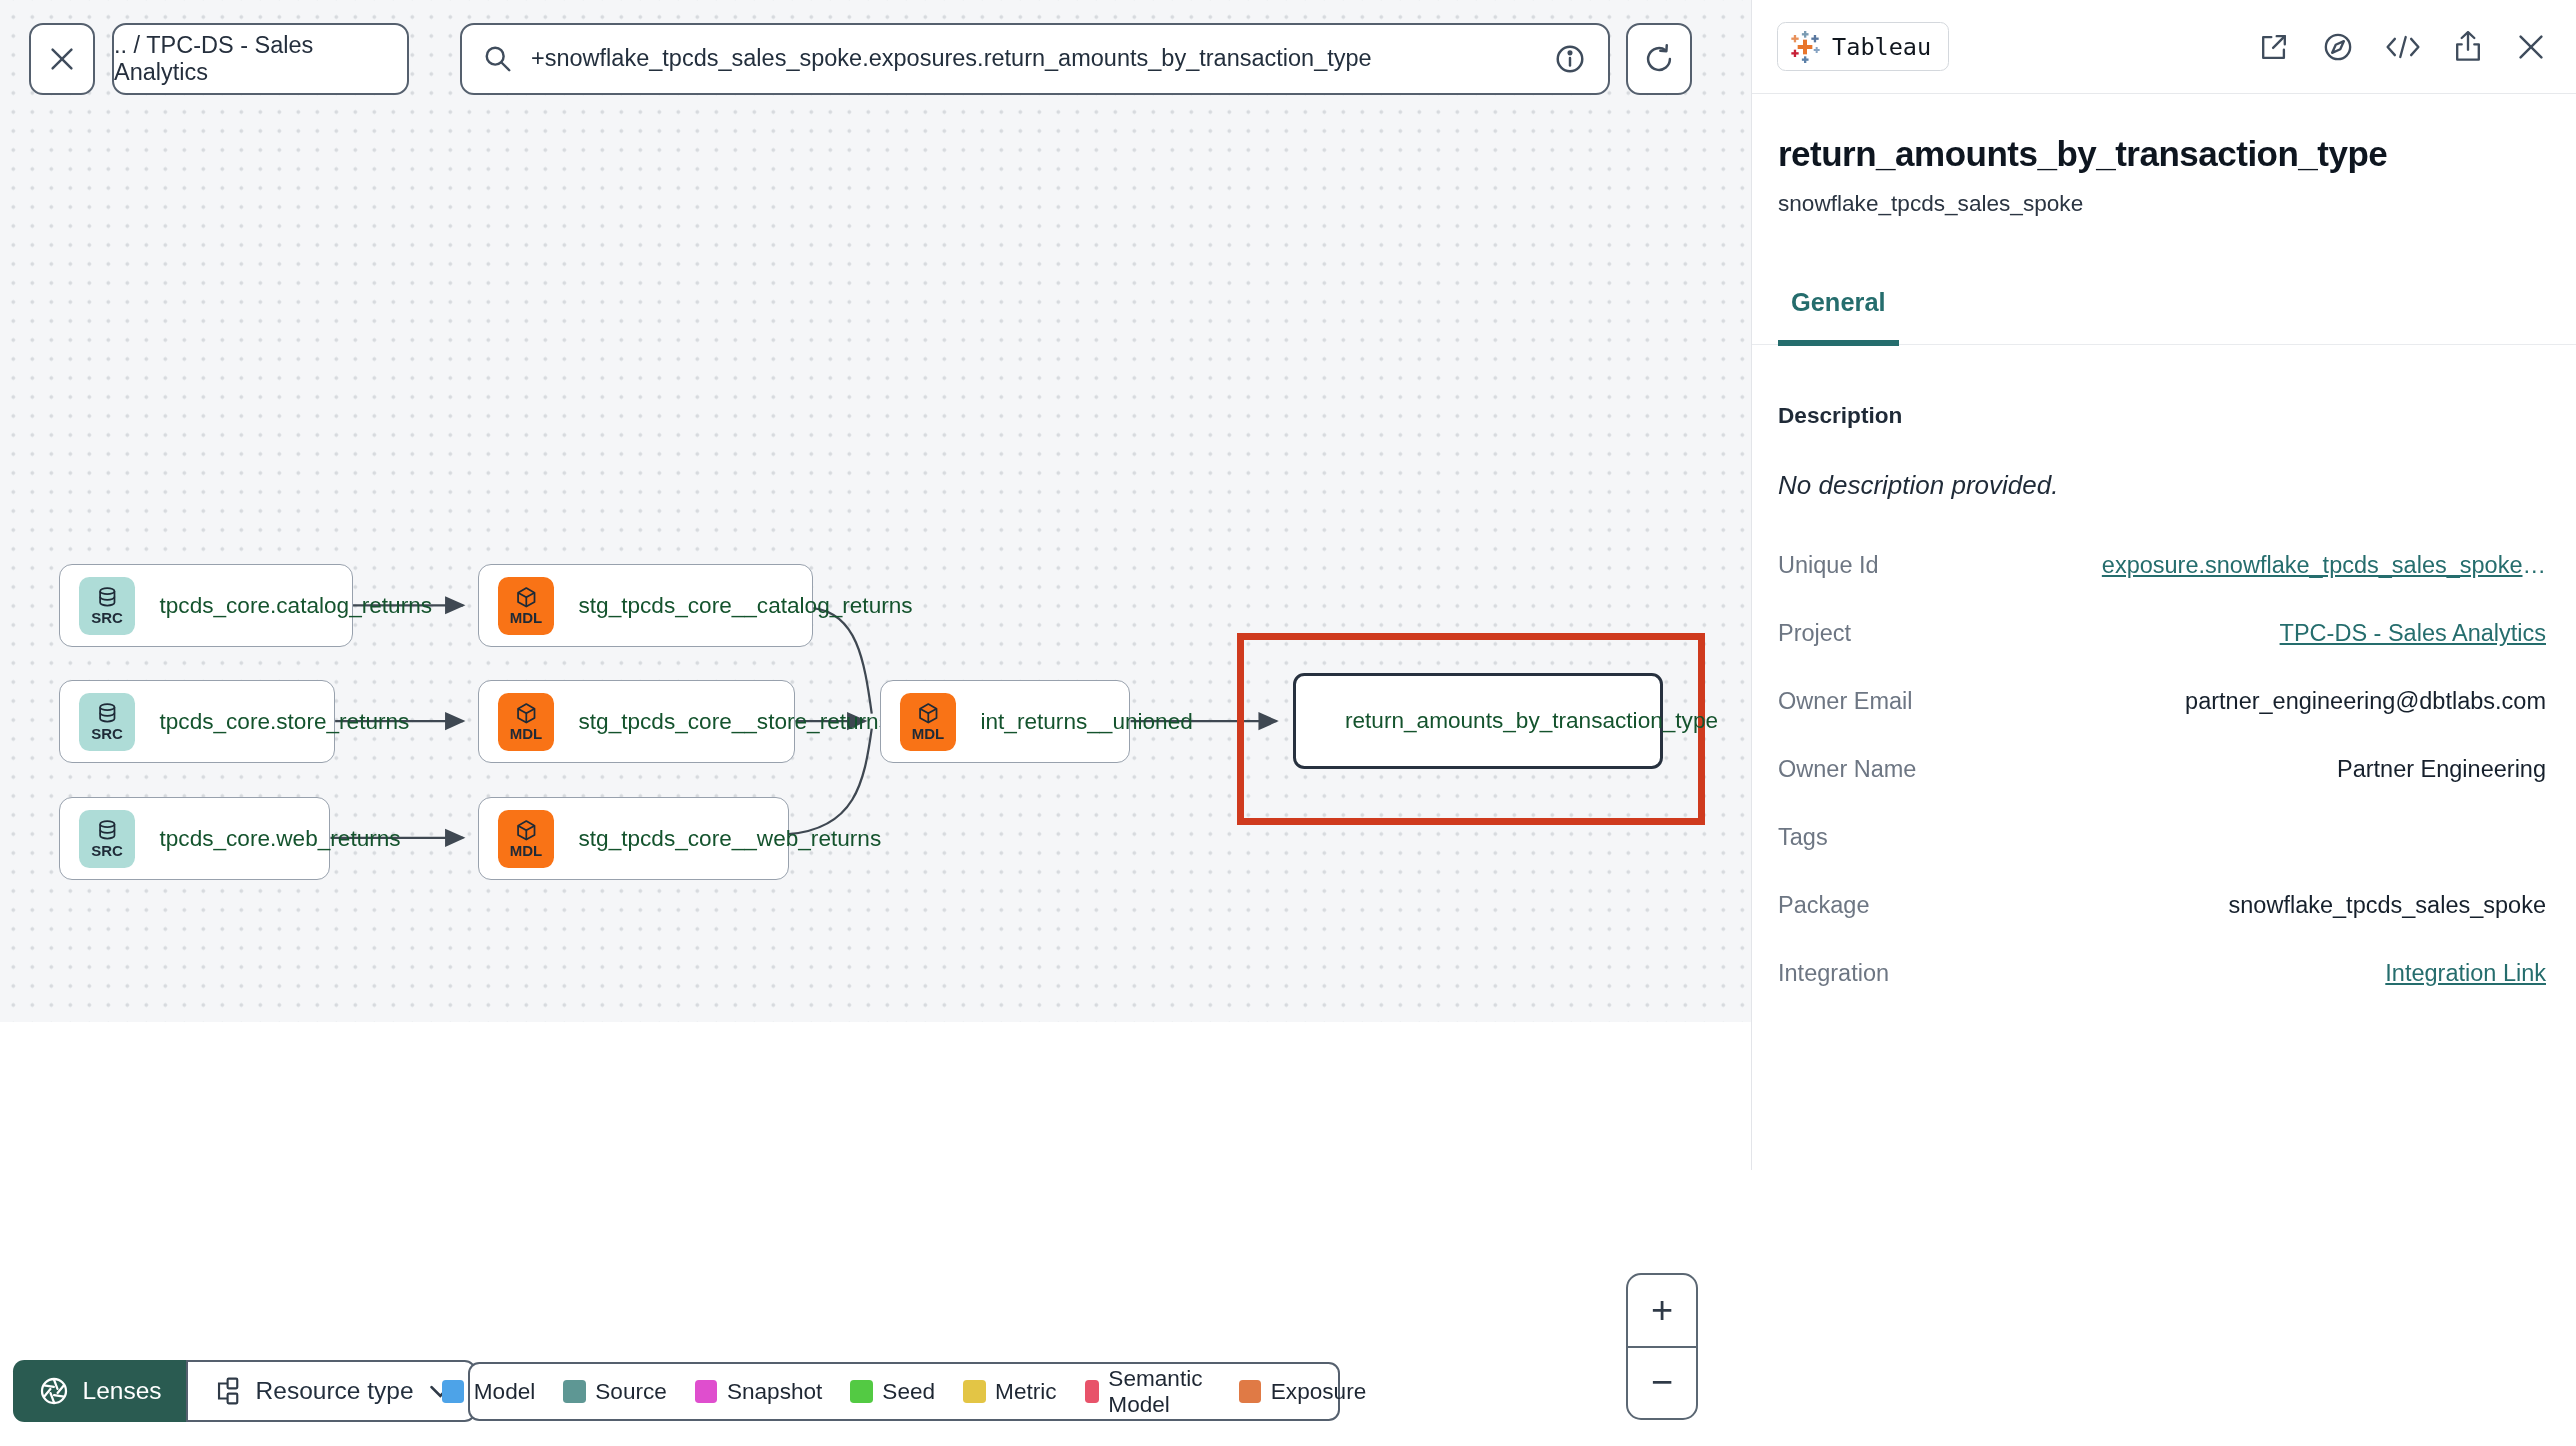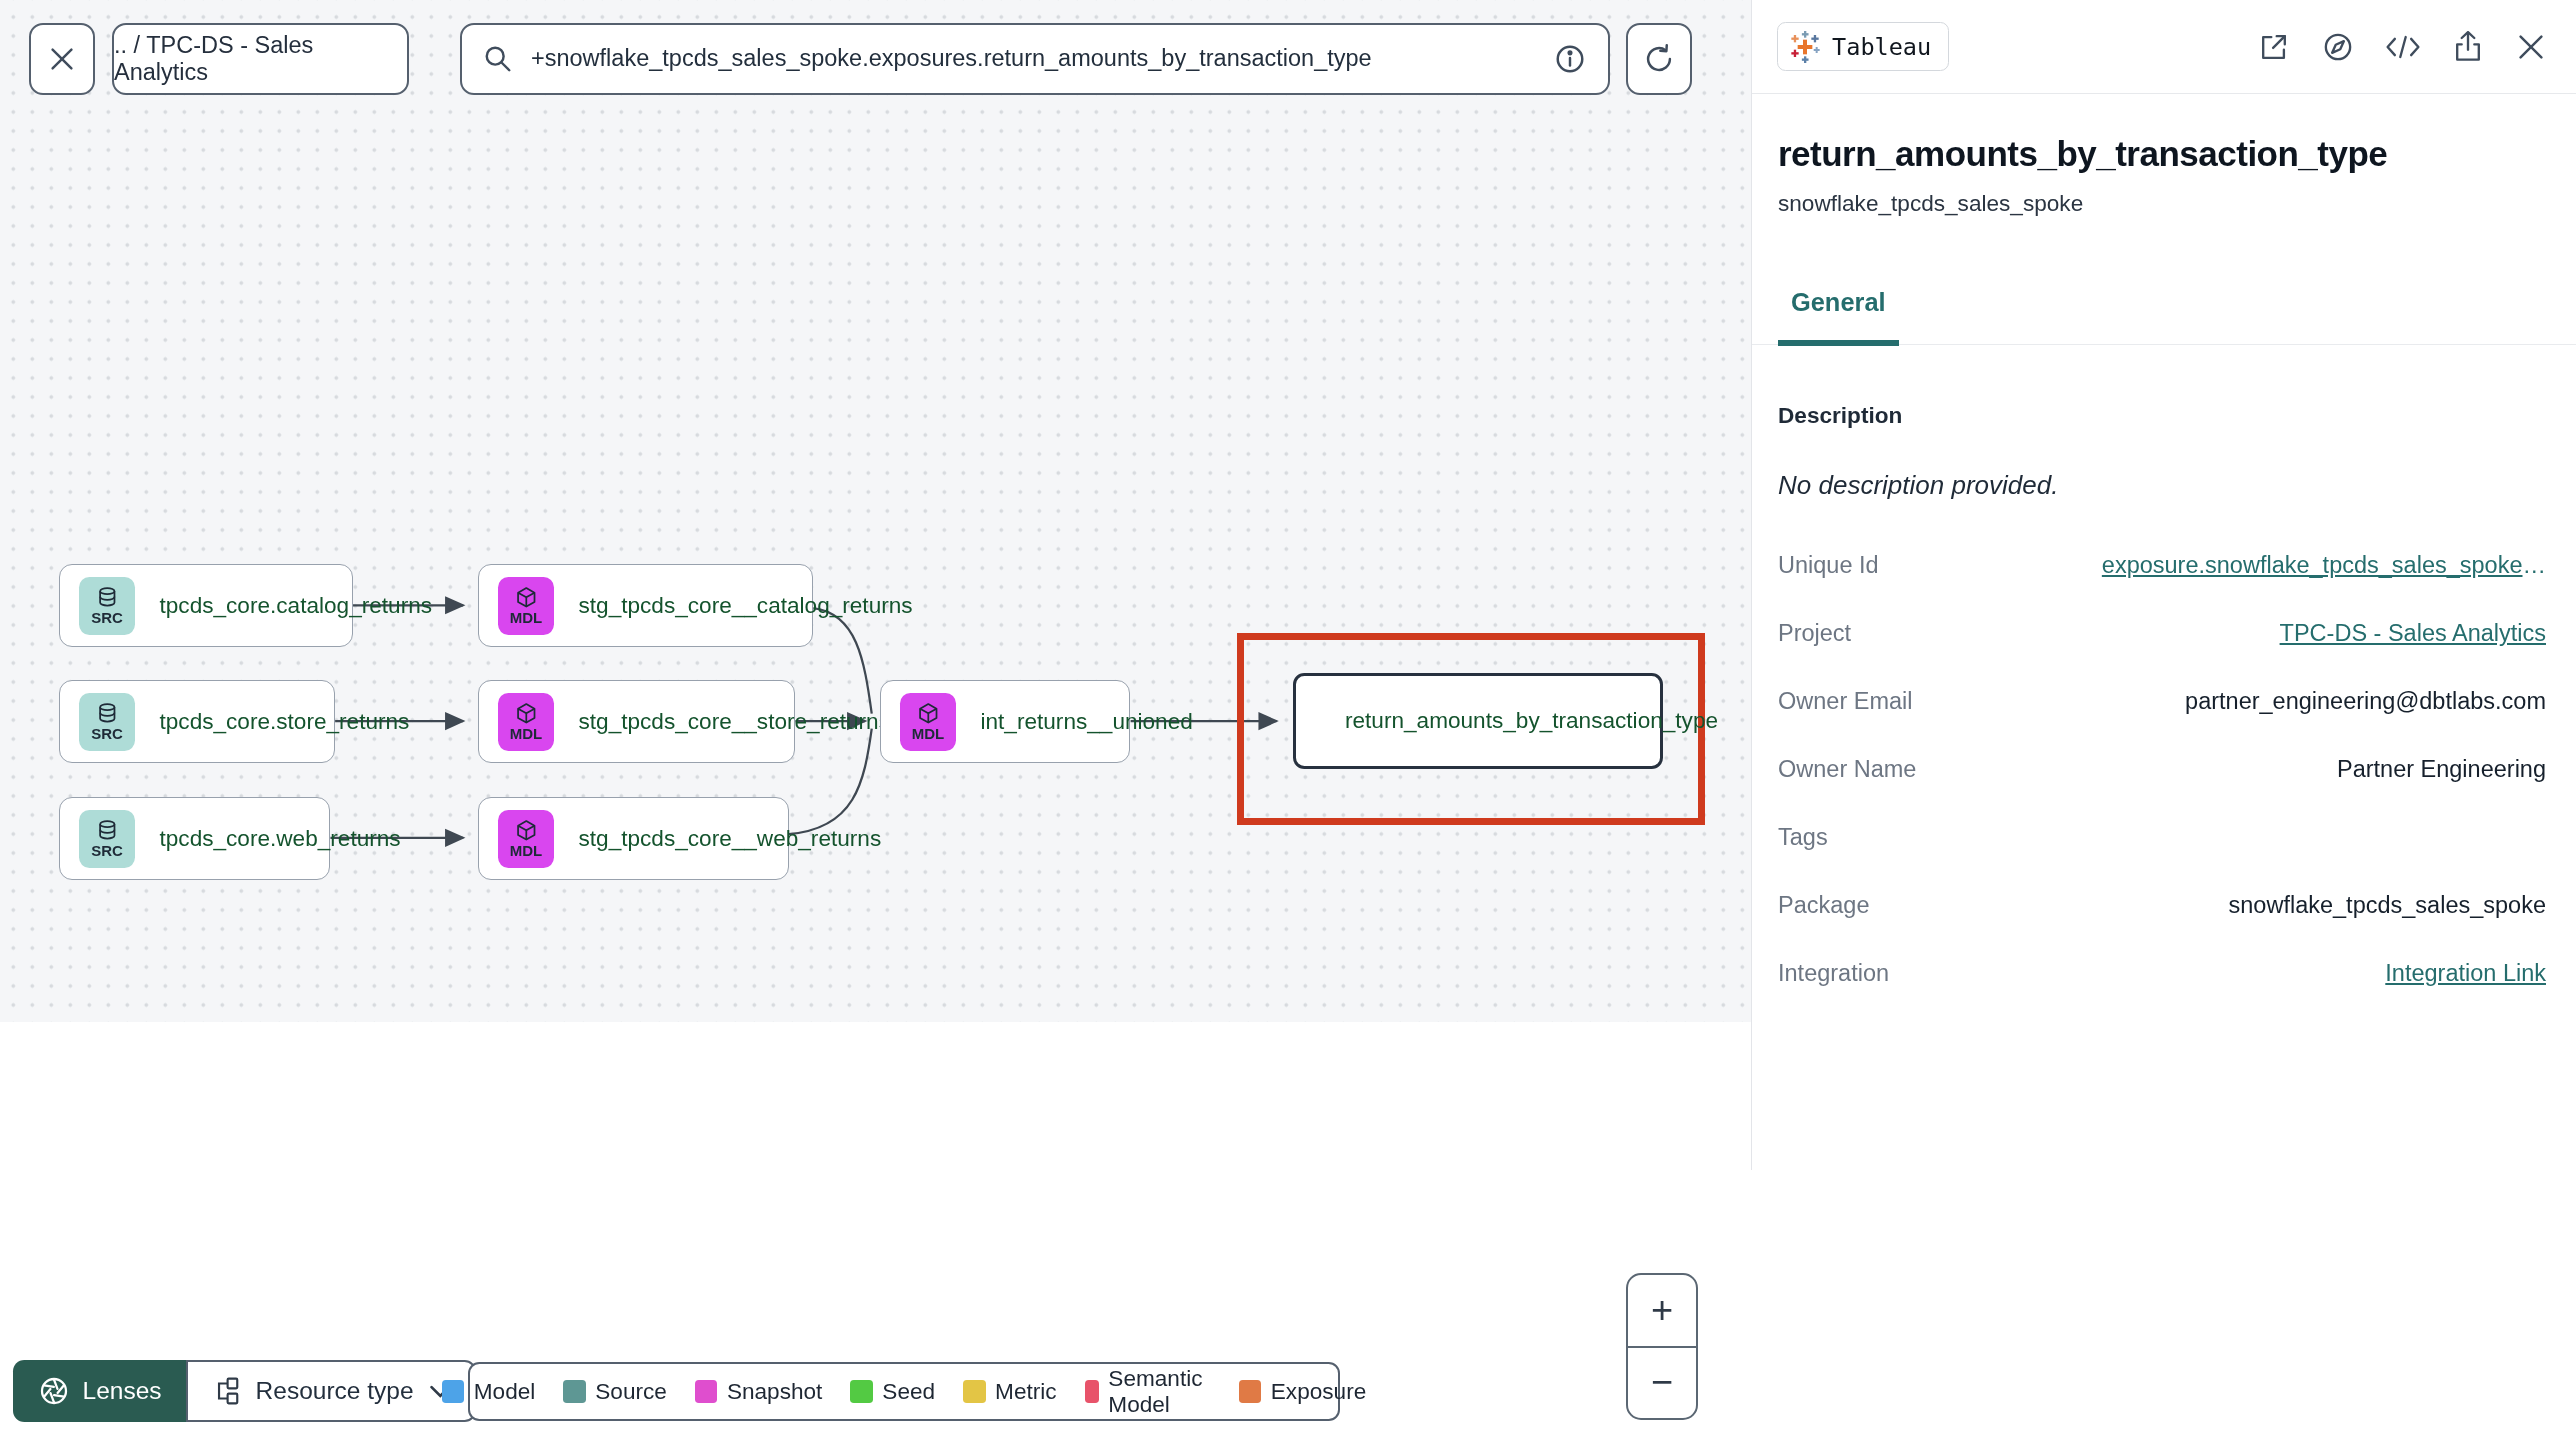--- a/index.html
+++ b/index.html
@@ -48,21 +48,21 @@
     display:flex; align-items:center; gap:24.5px; padding-left:19px;
   }
   .node-label { font-size:22.6px; color:#14532d; font-weight:500; white-space:nowrap;text-align:center; }
   .badge {
     width:56px; height:58px; border-radius:10.4px;
     display:flex; flex-direction:column; align-items:center; justify-content:center;
     flex:0 0 auto;
   }
   .badge span { font-size:15px; font-weight:600; color:#1e2a37; line-height:1; margin-top:1.9px; }
   .badge-src { background:#aedcd7; }
-  .badge-mdl { background:#d946ef; }
+  .badge-mdl { background:#f97316; }
   .exposure-node {
     position:absolute; background:#fff; border:3.8px solid #27313f; border-radius:11.3px;
     display:flex; align-items:center; gap:24.5px; padding-left:24.5px;
   }
   .highlight-box {
     position:absolute; left:1237px; top:633px; width:468px; height:192px;
     border:7.5px solid #cf3a1e;
   }
   .edges { position:absolute; left:0; top:0; pointer-events:none; }
 

